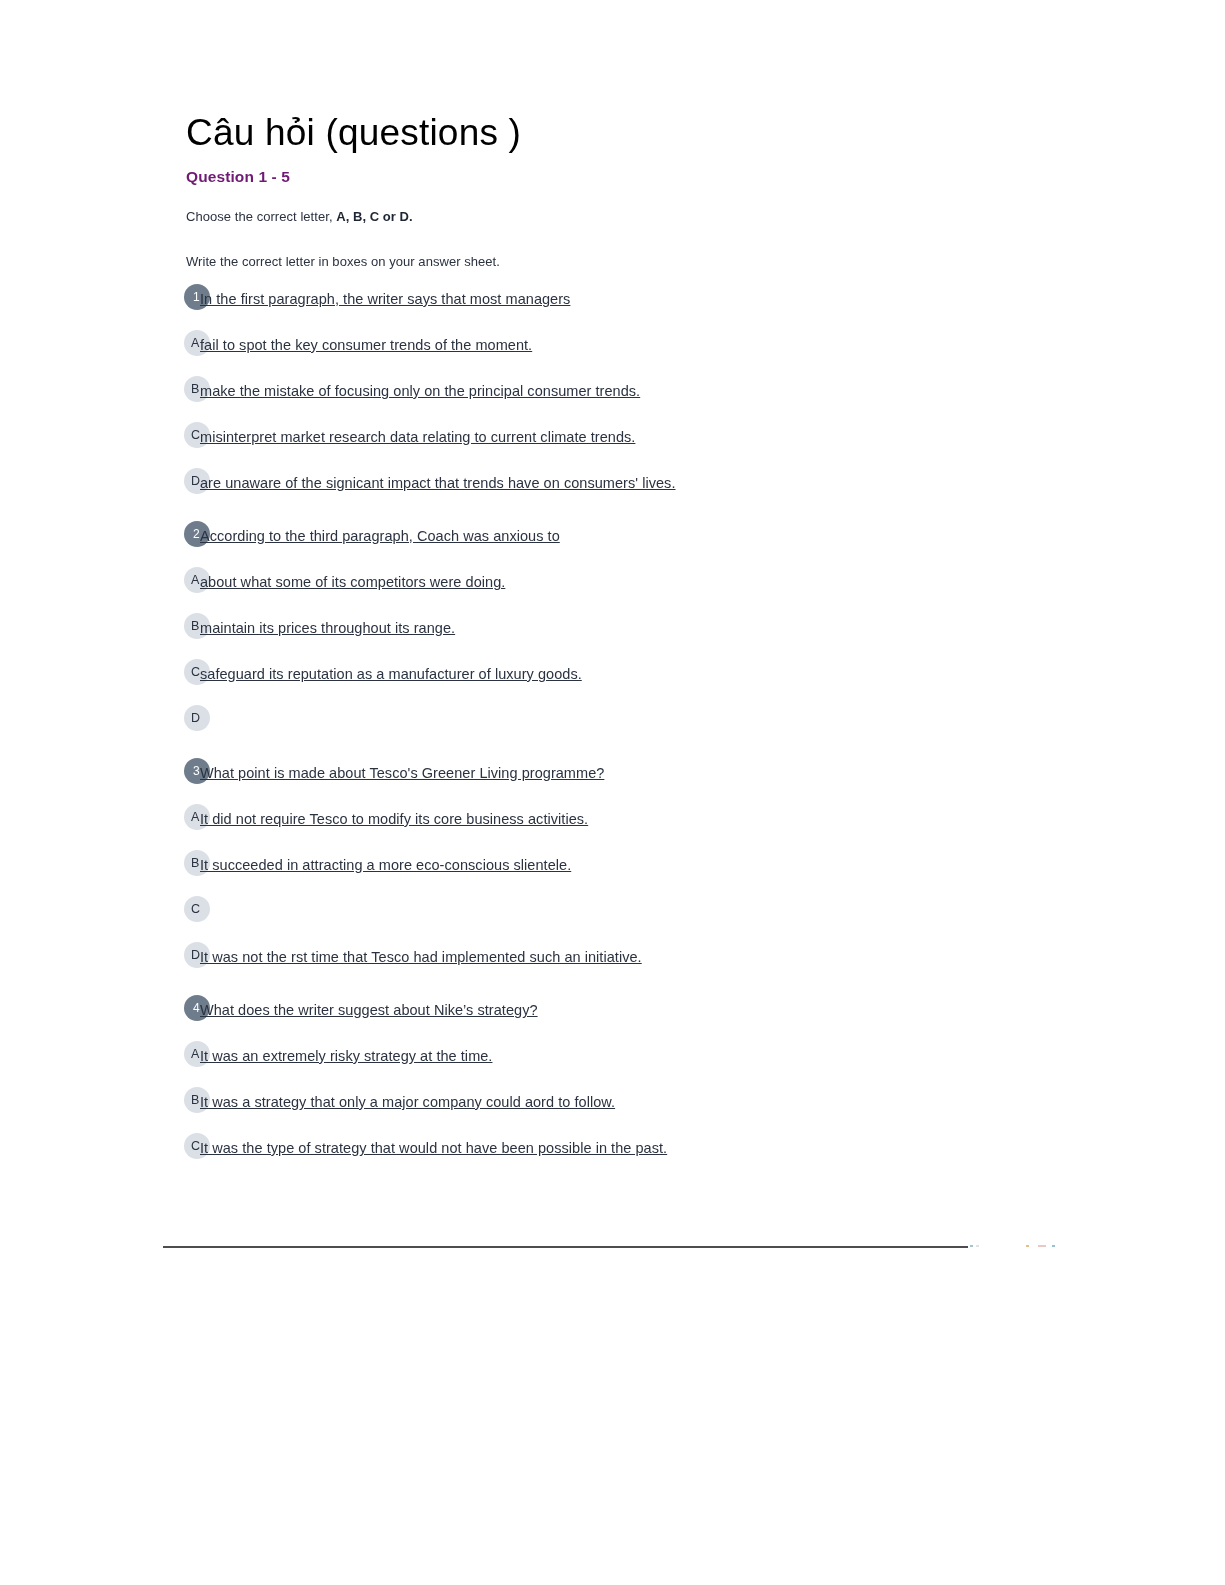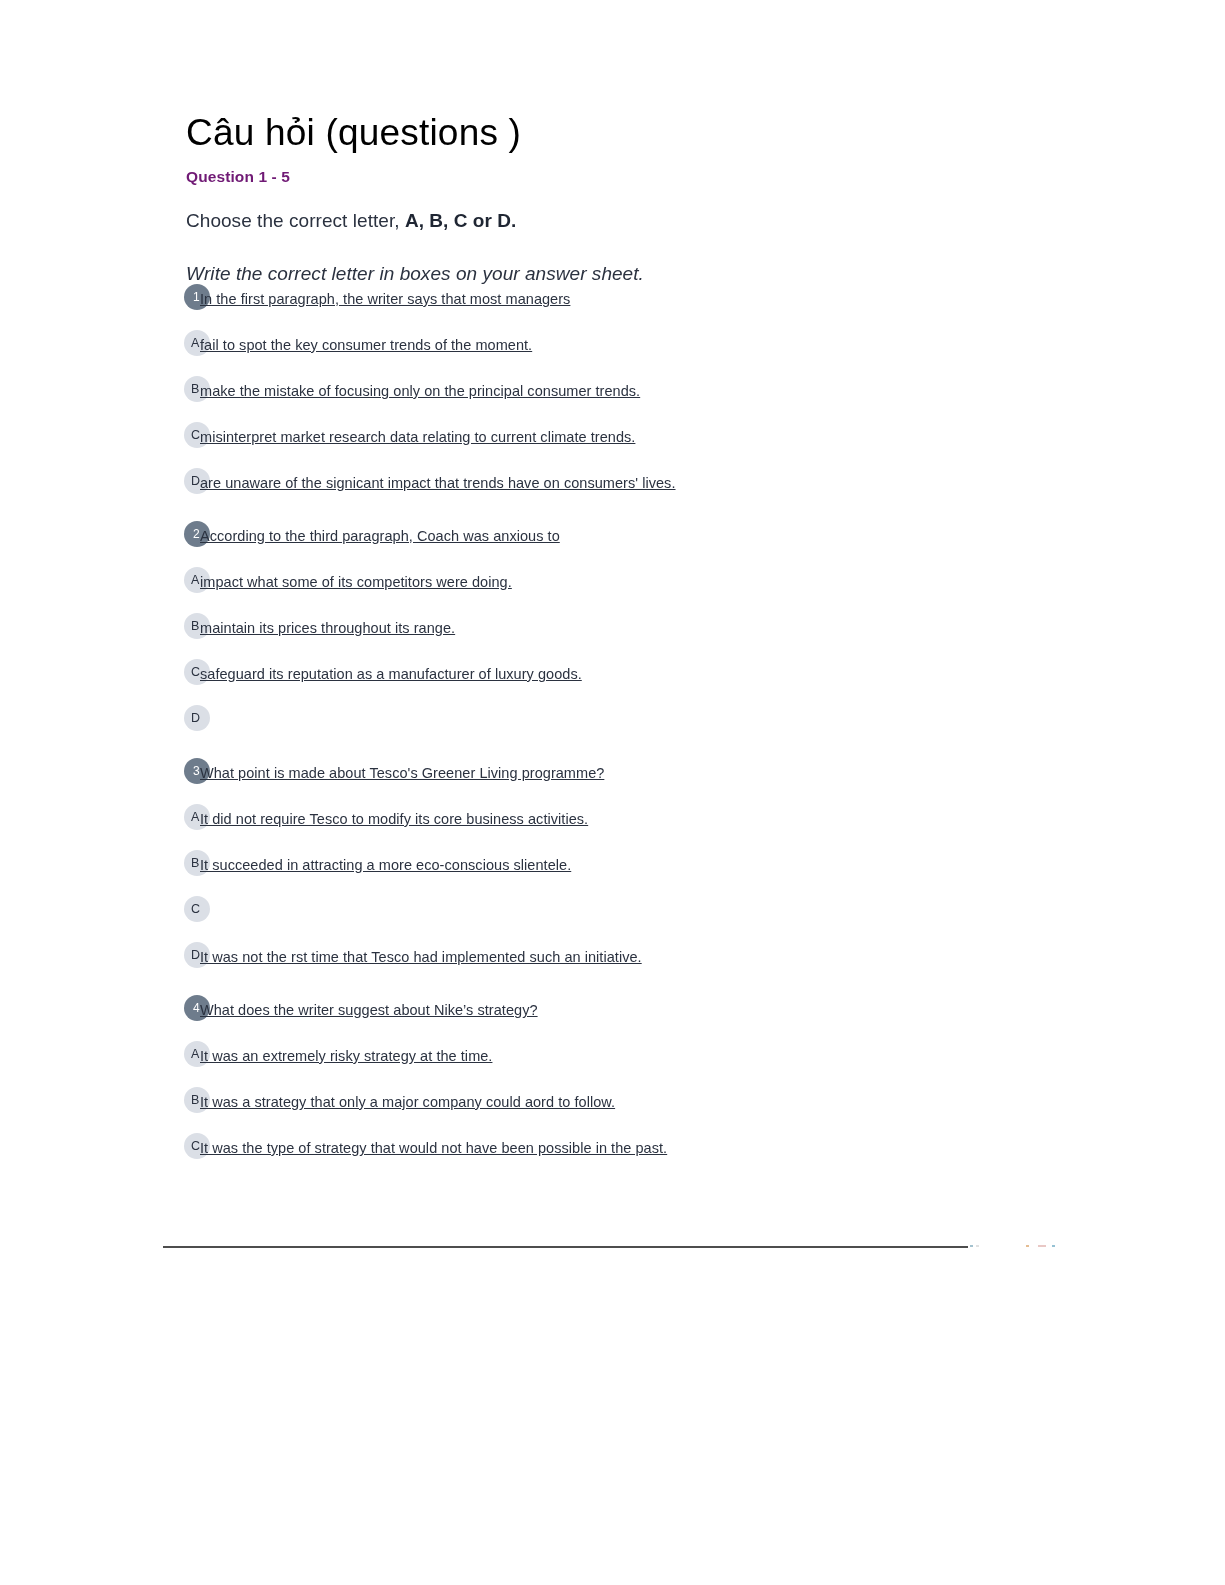--- a/index.html
+++ b/index.html
@@ -47,28 +47,28 @@
   }
   .intro-heading {
     font-size: 15.5px;
     font-weight: 700;
     color: #701a75;
     letter-spacing: 0.1px;
     margin: 0 0 23px 0;
     line-height: 1.25;
   }
   .intro-line {
-    font-size: 19px;
+    font-size: 13px;
     font-weight: 400;
     color: #2b3240;
     letter-spacing: 0.05px;
     margin: 0 0 28px 0;
     line-height: 1.3;
   }
-  .intro-line:last-child { margin-bottom: 4px; font-style: italic; }
+  .intro-line:last-child { margin-bottom: 4px; }
   .intro-line .strong { font-weight: 700; color: #1f2633; }
 
   
   .q-list {
     position: absolute;
     left: 184px;
     top: 288px;
     width: 960px;
   }
   .q-group {
@@ -191,21 +191,21 @@
           <span class="q-text">are unaware of the signicant impact that trends have on consumers' lives.</span>
         </div>
       </div>
       <div class="q-group" style="margin-bottom: 27px;">
         <div class="q-row prompt" style="margin-bottom: 20px; height: 26px;">
           <span class="badge badge-number">2</span>
           <span class="q-text">According to the third paragraph, Coach was anxious to</span>
         </div>
         <div class="q-row opt" style="margin-bottom: 20px; height: 26px;">
           <span class="badge badge-letter">A</span>
-          <span class="q-text">impact what some of its competitors were doing.</span>
+          <span class="q-text">about what some of its competitors were doing.</span>
         </div>
         <div class="q-row opt" style="margin-bottom: 20px; height: 26px;">
           <span class="badge badge-letter">B</span>
           <span class="q-text">maintain its prices throughout its range.</span>
         </div>
         <div class="q-row opt" style="margin-bottom: 20px; height: 26px;">
           <span class="badge badge-letter">C</span>
           <span class="q-text">safeguard its reputation as a manufacturer of luxury goods.</span>
         </div>
         <div class="q-row opt" style="margin-bottom: 0px; height: 26px;">

